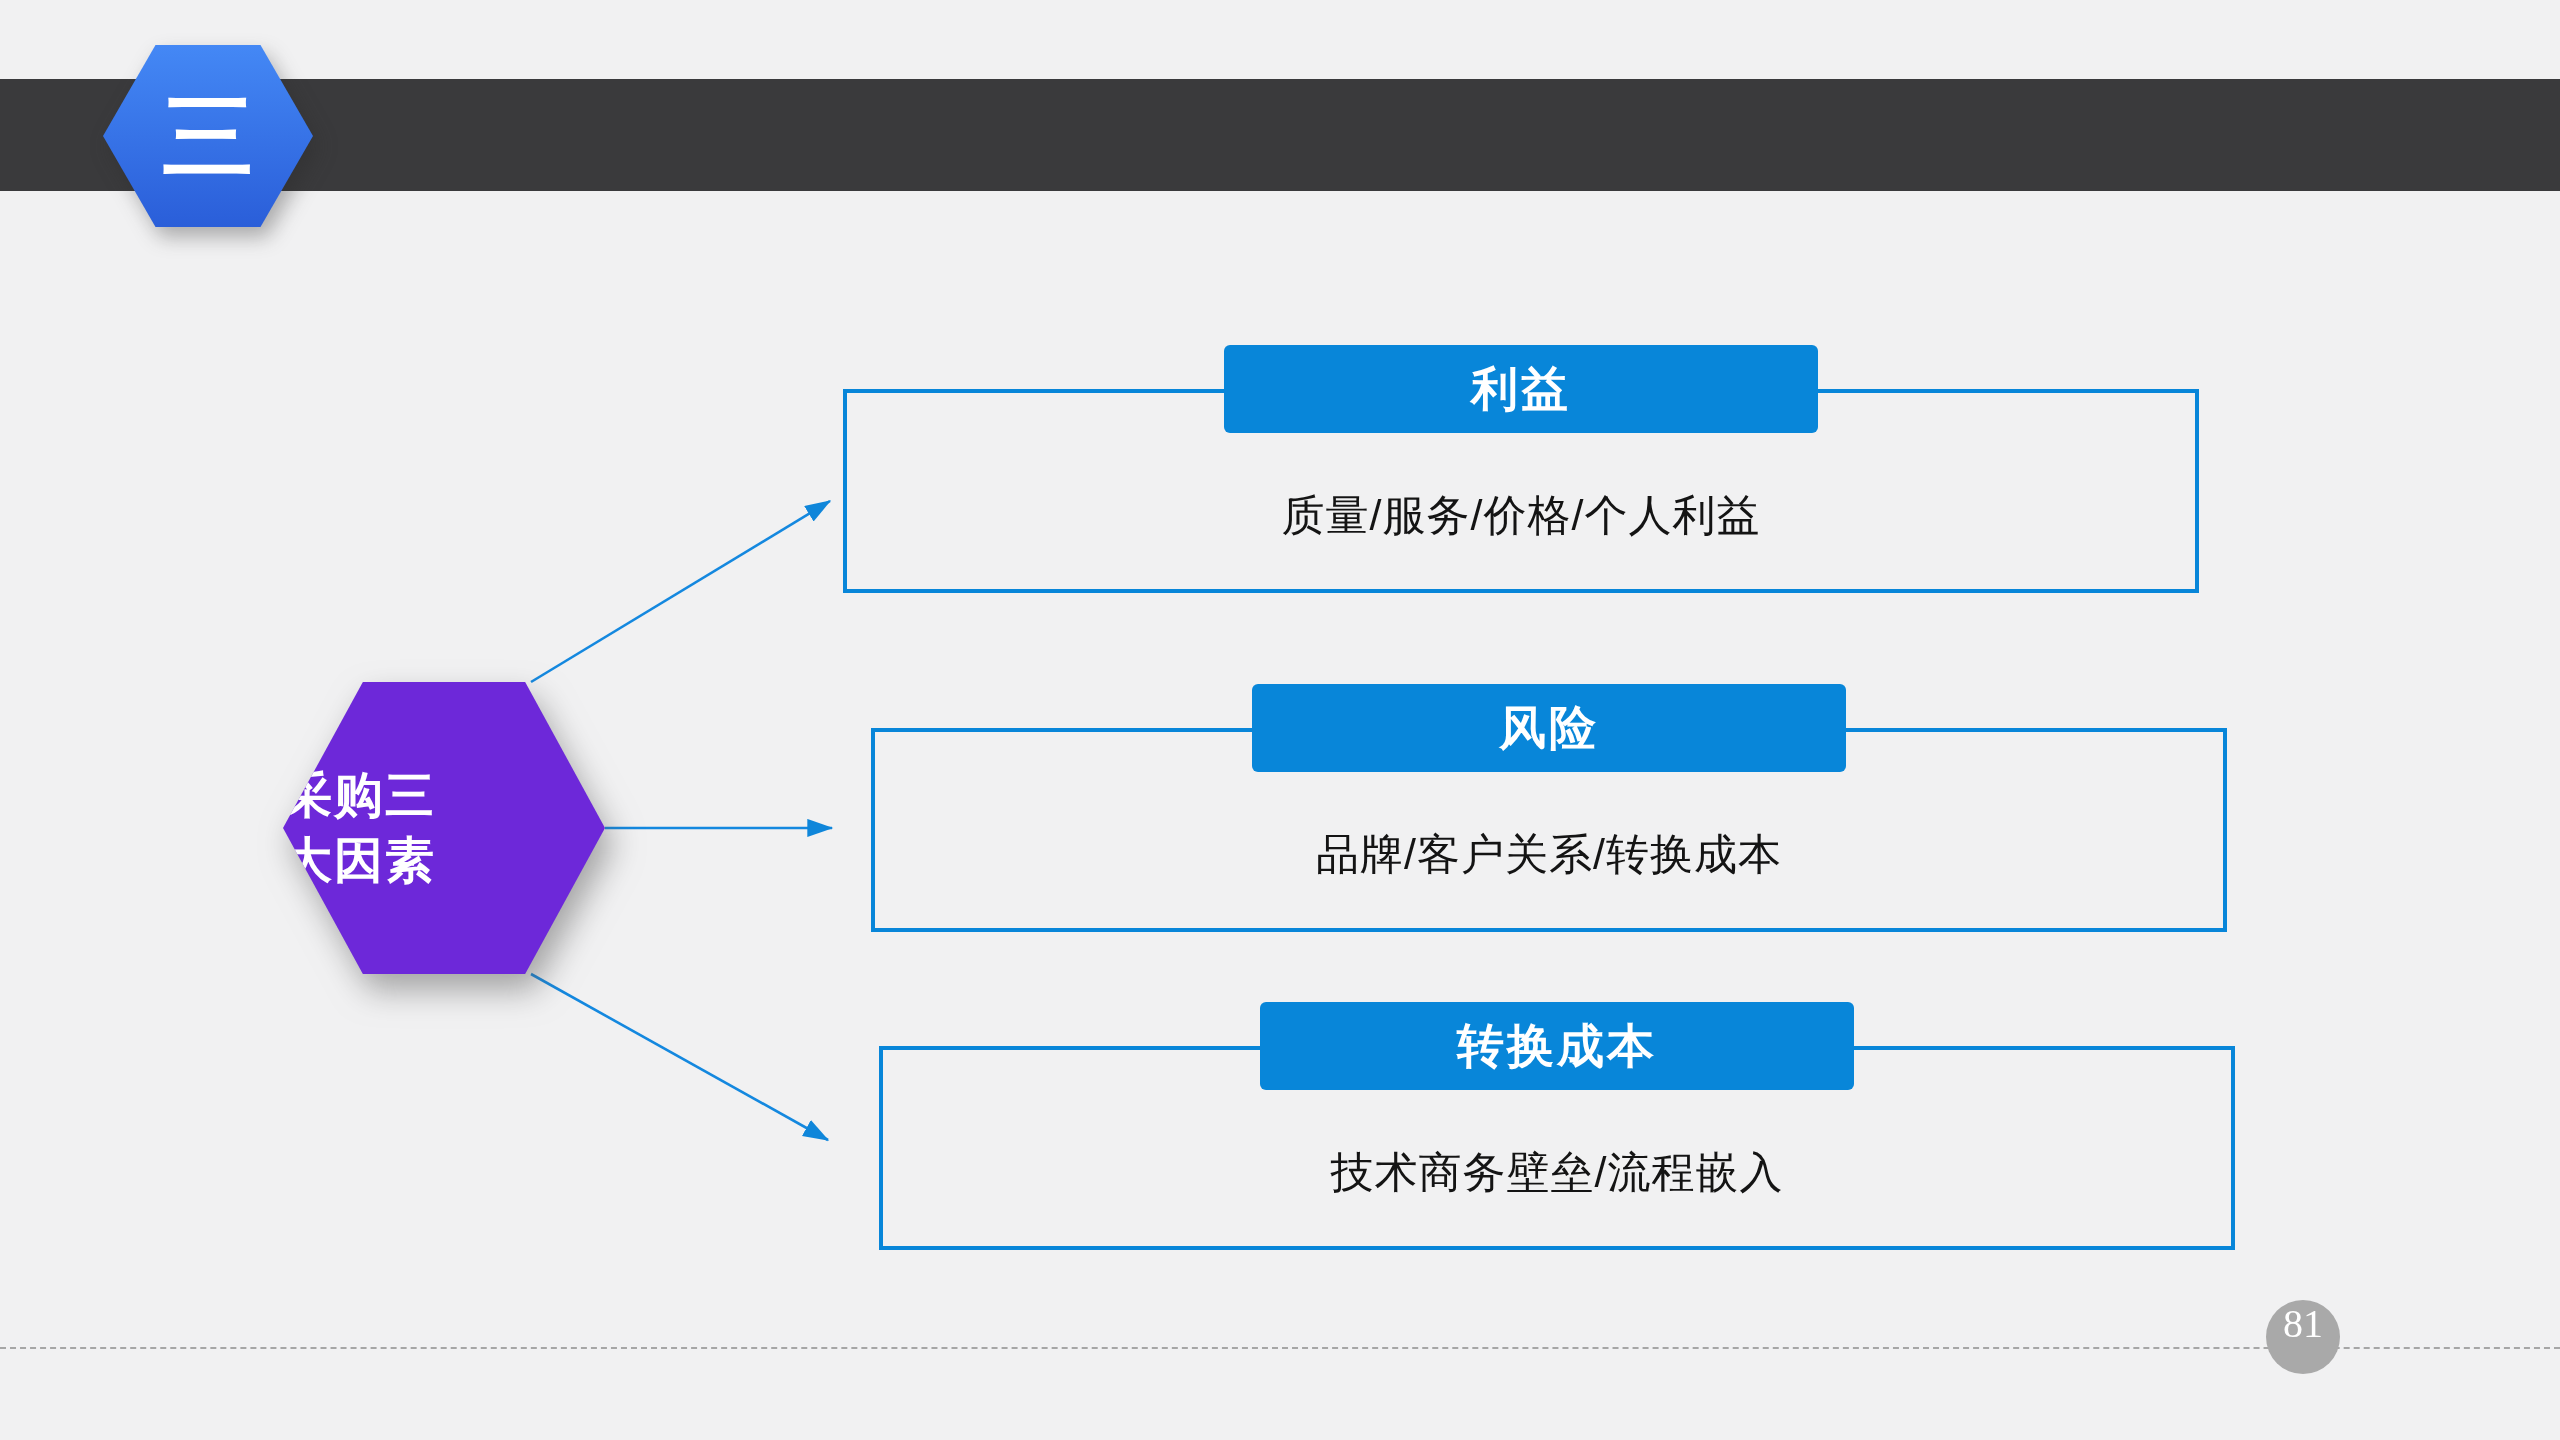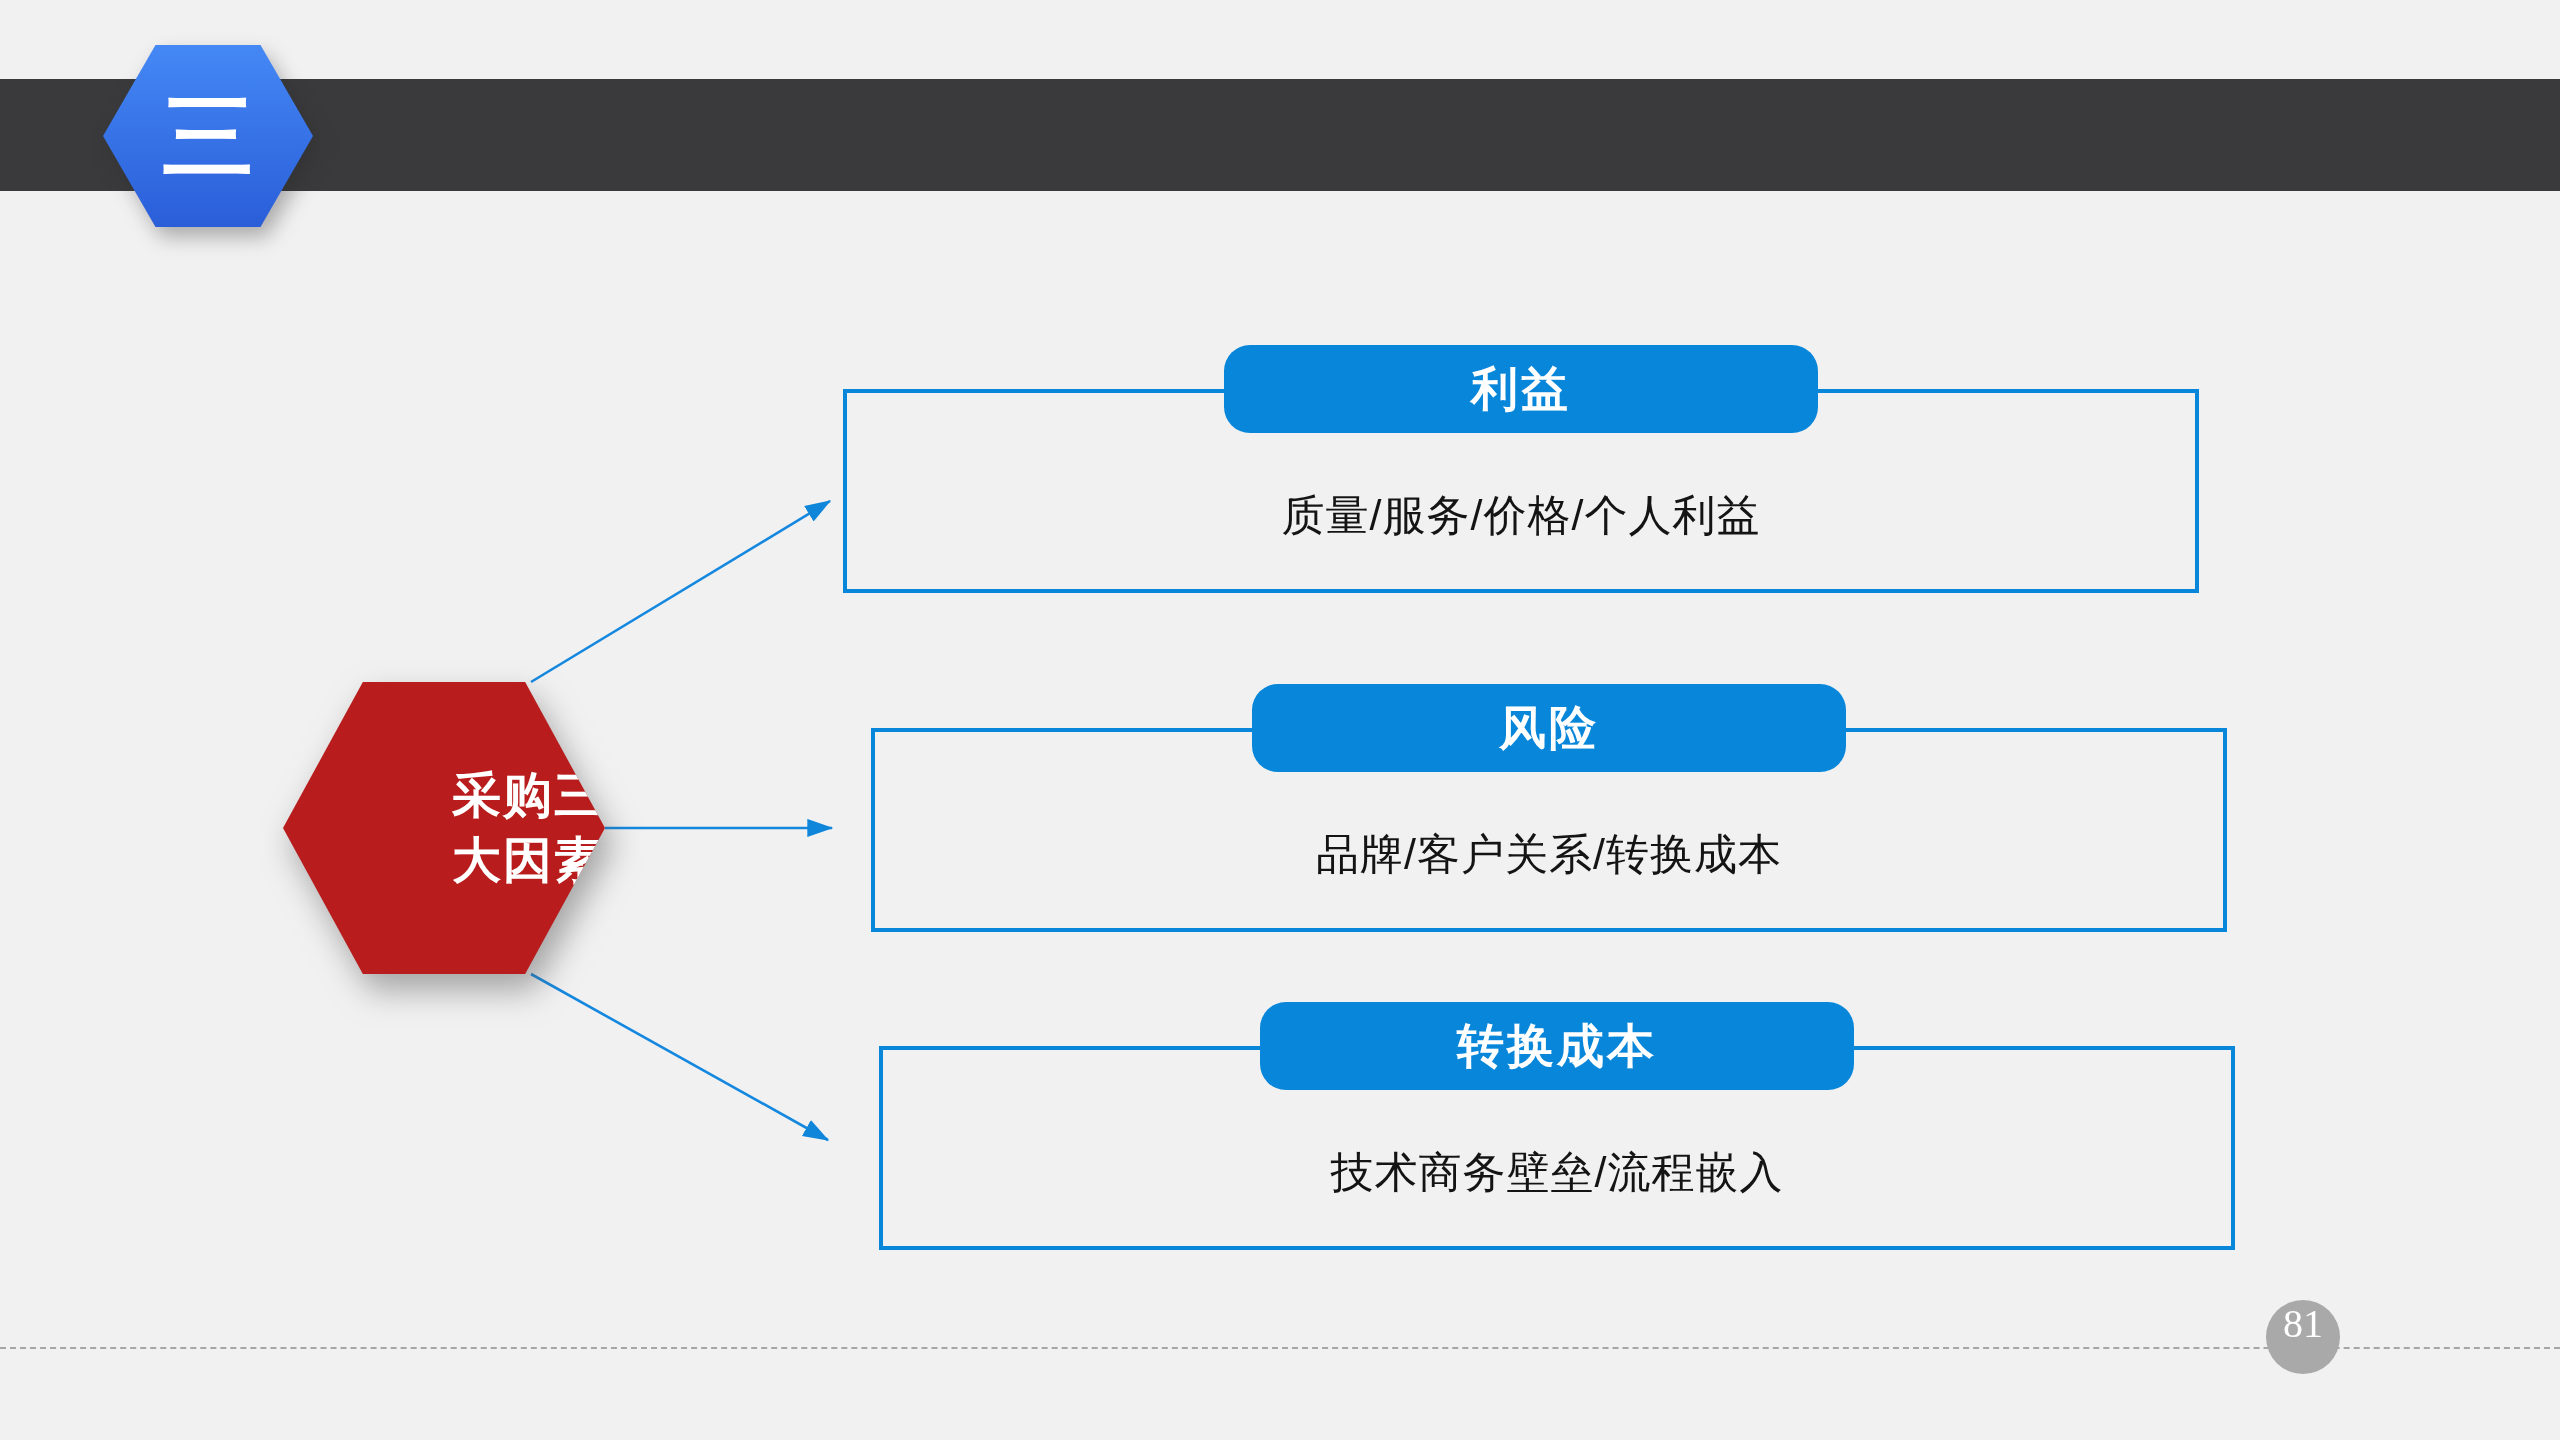--- a/index.html
+++ b/index.html
@@ -34,39 +34,39 @@
   
   .arrows { position:absolute; left:0; top:0; width:2560px; height:1440px; pointer-events:none; }
 
   
   .main-hex-wrap {
     position:absolute; left:283px; top:682px; width:322px; height:292px;
     filter:drop-shadow(8px 16px 16px rgba(85,85,85,.5));
   }
   .main-hex {
     width:100%; height:100%;
-    background:#b91c1c;
+    background:#6d28d9;
     clip-path:polygon(24.8% 0,75.2% 0,100% 50%,75.2% 100%,24.8% 100%,0 50%);
-    display:flex; flex-direction:column; align-items:flex-end; justify-content:center;
+    display:flex; flex-direction:column; align-items:flex-start; justify-content:center;
     color:#ffffff; font-weight:bold; font-size:49px; line-height:65px;
     text-align:center; letter-spacing:2px;
   }
 
   
   .factor-row { position:absolute; left:843px; width:1356px; height:204px; }
   .row-0 { top:389px; }
   .row-1 { top:728px;margin-left:28px; }
   .row-2 { top:1046px;margin-left:36px; }
   .factor-box {
     position:absolute; left:0; top:0; right:0; bottom:0;
     border:4px solid #0886d9; box-sizing:border-box;
   }
   .factor-pill {
     position:absolute; left:381px; top:-44px; width:594px; height:88px;
-    background:#0886d9; border-radius:26px;
+    background:#0886d9; border-radius:6px;
     display:flex; align-items:center; justify-content:center;
     color:#ffffff; font-size:47px; font-weight:bold; letter-spacing:3px;
   }
   .factor-desc {
     position:absolute; left:0; right:0; top:98px;
     text-align:center; font-size:43px; color:#141414; letter-spacing:1px;
   }
 
   
   .divider {

